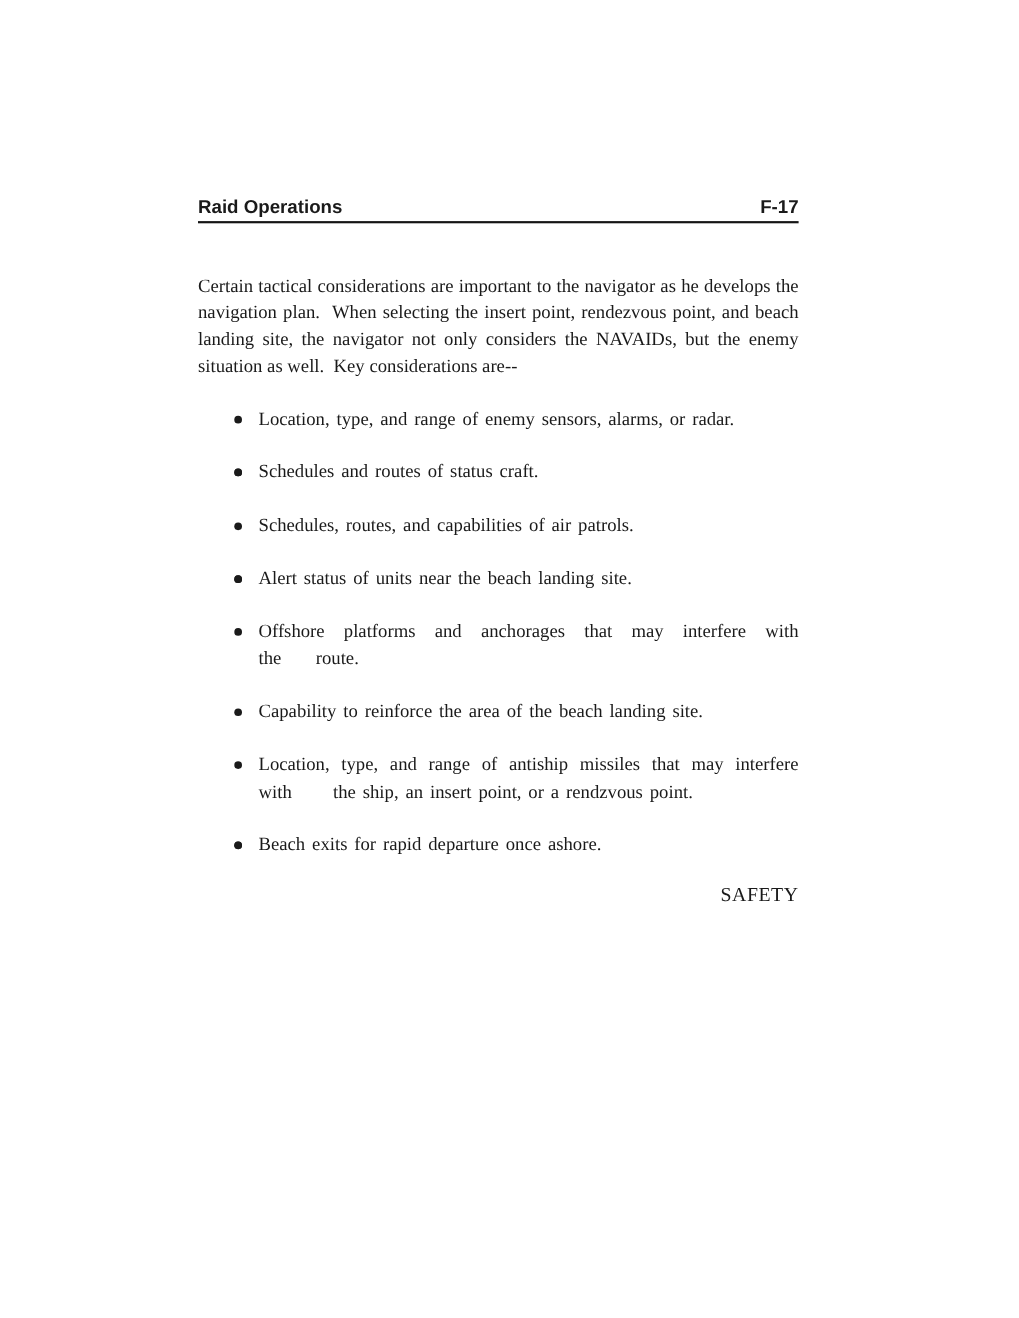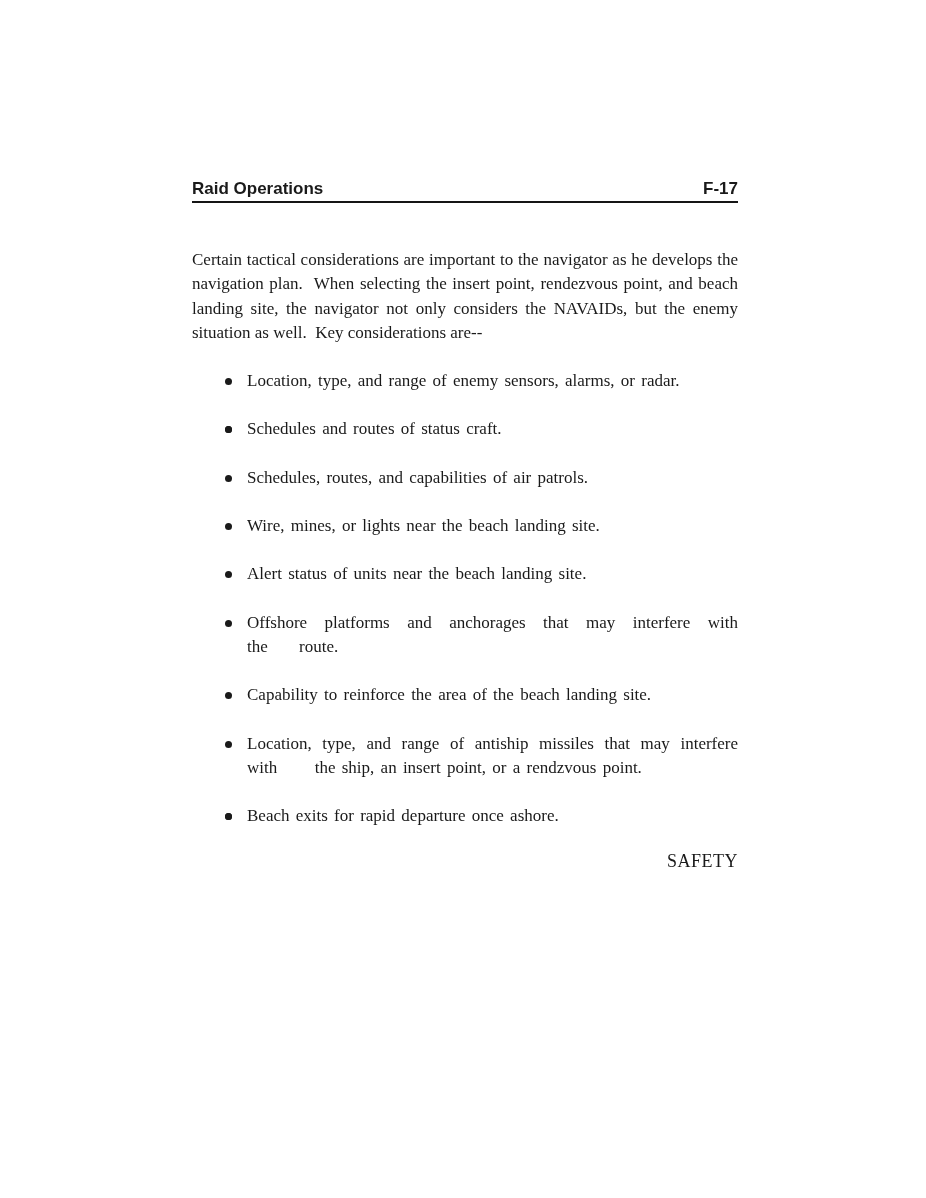--- a/index.html
+++ b/index.html
@@ -11,21 +11,21 @@
     position: relative;
     width: 926px;
     height: 1198px;
     background: #ffffff;
     font-family: "Liberation Serif", serif;
     color: #1a1a1a;
     overflow: hidden;
   }
   .content {
     position: absolute;
-    left: 192px;
+    left: 180px;
     top: 180px;
     width: 546px;
   }
   .running-header {
     display: flex;
     justify-content: space-between;
     align-items: baseline;
     font-family: "Liberation Sans", sans-serif;
     font-weight: bold;
     font-size: 17px;
@@ -82,21 +82,21 @@
       <span>F-17</span>
     </div>
 
     <p class="intro">Certain tactical considerations are important to the navigator as he develops the navigation plan.&nbsp; When selecting the insert point, rendezvous point, and beach landing site, the navigator not only considers the NAVAIDs, but the enemy situation as well.&nbsp; Key considerations are--</p>
 
     <ul class="bullets" id="bullet-list">
         <li><span class="dot"></span><span>Location, type, and range of enemy sensors, alarms, or radar.</span></li>
         <li><span class="dot"></span></li>
         <li><span class="dot"></span><span>Schedules and routes of status craft.</span></li>
         <li><span class="dot"></span><span>Schedules, routes, and capabilities of air patrols.</span></li>
-        <li><span class="dot"></span><span>Wire, mines, or lights near the beach landing site.</span></li>
+        <li><span class="dot"></span></li>
         <li><span class="dot"></span><span>Alert status of units near the beach landing site.</span></li>
         <li><span class="dot"></span><span>Offshore platforms and anchorages that may interfere with the&nbsp;&nbsp;&nbsp;&nbsp;&nbsp;route.</span></li>
         <li><span class="dot"></span><span>Capability to reinforce the area of the beach landing site.</span></li>
         <li><span class="dot"></span><span>Location, type, and range of antiship missiles that may interfere with&nbsp;&nbsp;&nbsp;&nbsp;&nbsp;&nbsp;the ship, an insert point, or a rendzvous point.</span></li>
         <li><span class="dot"></span></li>
         <li><span class="dot"></span><span>Beach exits for rapid departure once ashore.</span></li>
       </ul>
 
     <h3 class="safety">SAFETY</h3>
 

